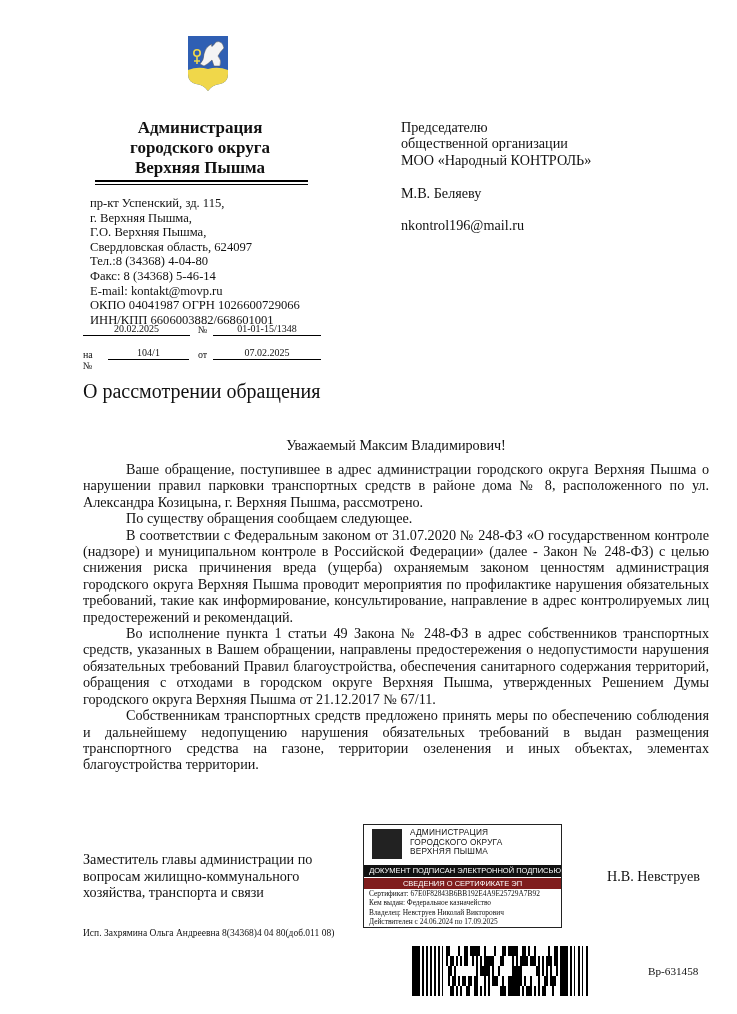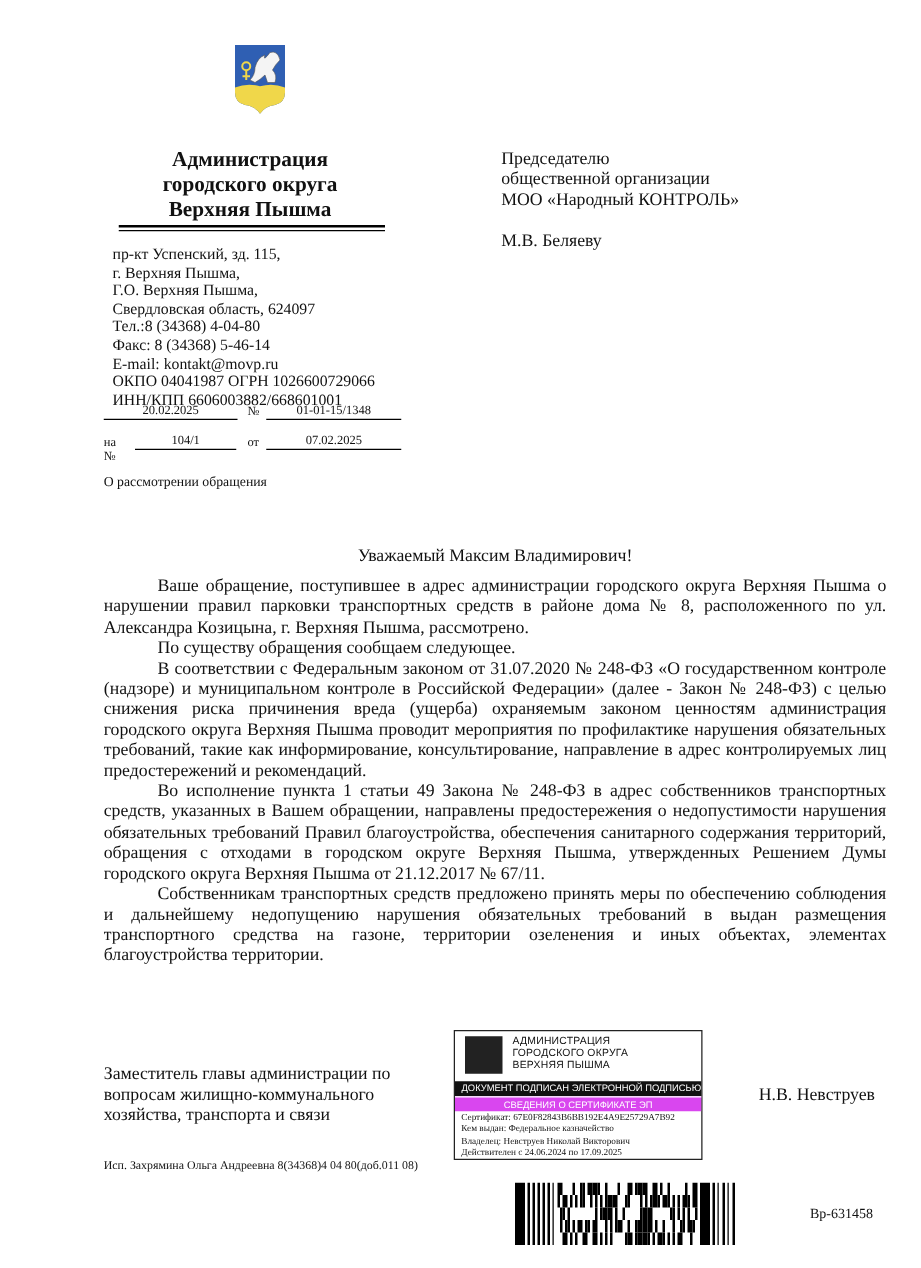--- a/index.html
+++ b/index.html
@@ -9,32 +9,32 @@
   #crest { left: 186px; top: 34px; width: 44px; height: 58px; }
   .org-title { left: 95px; top: 118px; width: 210px; text-align: center;
                font-weight: bold; font-size: 17px; line-height: 20px; }
   .dbl-rule { left: 95px; width: 213px; height: 0; border-top: 2px solid #000; }
   .addr { left: 90px; top: 196px; width: 240px; text-align: left;
           font-size: 12.6px; line-height: 14.6px; }
   .reg-row { font-size: 10px; }
   .reg-field { position: absolute; border-bottom: 1px solid #000; text-align: center; height: 12px; line-height: 11px; }
   .reg-label { position: absolute; font-size: 10px; line-height: 11px; }
   .addressee { left: 401px; top: 119px; font-size: 14.2px; line-height: 16.4px; }
-  .subject { left: 83px; top: 380px; font-size: 11px; }
+  .subject { left: 83px; top: 380px; font-size: 20px; }
   .greeting { left: 83px; width: 626px; top: 437px; text-align: center; font-size: 14.2px; }
   .body { left: 83px; width: 626px; top: 461px; font-size: 14.2px; line-height: 16.4px; text-align: justify; }
   .body p { margin: 0; text-indent: 43px; }
   .signer-pos { left: 83px; top: 851px; font-size: 14.2px; line-height: 16.6px; width: 260px; }
   .signer-name { left: 607px; top: 868px; font-size: 14.2px; }
   .stamp { left: 363px; top: 824px; width: 197px; height: 102px; border: 1.5px solid #222; background: #fff; font-family: "Liberation Sans", sans-serif; }
   .stamp-head { position: absolute; left: 0; top: 0; width: 197px; height: 36px; }
   .stamp-logo { position: absolute; left: 8px; top: 4px; width: 30px; height: 30px; background: #222; }
   .stamp-org { position: absolute; left: 46px; top: 3px; font-size: 8.3px; line-height: 9.6px; letter-spacing: 0.2px; }
   .stamp-band1 { position: absolute; left: 0; top: 40px; width: 197px; height: 12px; background: #111; color: #fff; font-size: 7.5px; line-height: 12px; text-align: right; }
-  .stamp-band2 { position: absolute; left: 0; top: 52px; width: 197px; height: 11px; background: #d946ef; color: #fff; font-size: 7.5px; line-height: 11px; text-align: center; border-top: 1px solid #fff; }
+  .stamp-band2 { position: absolute; left: 0; top: 52px; width: 197px; height: 11px; background: #7f1d1d; color: #fff; font-size: 7.5px; line-height: 11px; text-align: center; border-top: 1px solid #fff; }
   .stamp-info { position: absolute; left: 5px; top: 64px; font-family: "Liberation Serif", serif; font-weight: normal; font-size: 7.4px; line-height: 9.3px; }
   .executor { left: 83px; top: 928px; font-size: 9.5px; }
   #barcode { left: 412px; top: 946px; width: 176px; height: 50px; }
   .docnum { left: 648px; top: 965px; font-size: 11.2px; }
 </style>
 </head>
 <body>
 
 <svg id="crest" class="abs" viewBox="0 0 44 58">
   <path d="M2 2 H42 V40 Q42 48 34 50 Q26 51 22 57 Q18 51 10 50 Q2 48 2 40 Z" fill="#2f5fb3"></path>
@@ -74,20 +74,21 @@
   <div class="reg-field reg-row" style="left:213px; top:347px; width:108px;">07.02.2025</div>
 </div>
 
 <div class="abs addressee">
   <div>Председателю</div>
   <div>общественной организации</div>
   <div>МОО «Народный КОНТРОЛЬ»</div>
   <div style="height:16.4px"></div>
   <div>М.В. Беляеву</div>
   <div style="height:16.4px"></div>
+  <div>nkontrol196@mail.ru</div>
 </div>
 
 <div class="abs subject">О рассмотрении обращения</div>
 
 <div class="abs greeting">Уважаемый Максим Владимирович!</div>
 
 <div class="abs body">
   <p>Ваше обращение, поступившее в адрес администрации городского округа Верхняя Пышма о нарушении правил парковки транспортных средств в районе дома № 8, расположенного по ул. Александра Козицына, г. Верхняя Пышма, рассмотрено.</p>
   <p>По существу обращения сообщаем следующее.</p>
   <p>В соответствии с Федеральным законом от 31.07.2020 № 248-ФЗ «О государственном контроле (надзоре) и муниципальном контроле в Российской Федерации» (далее - Закон № 248-ФЗ) с целью снижения риска причинения вреда (ущерба) охраняемым законом ценностям администрация городского округа Верхняя Пышма проводит мероприятия по профилактике нарушения обязательных требований, такие как информирование, консультирование, направление в адрес контролируемых лиц предостережений и рекомендаций.</p>

